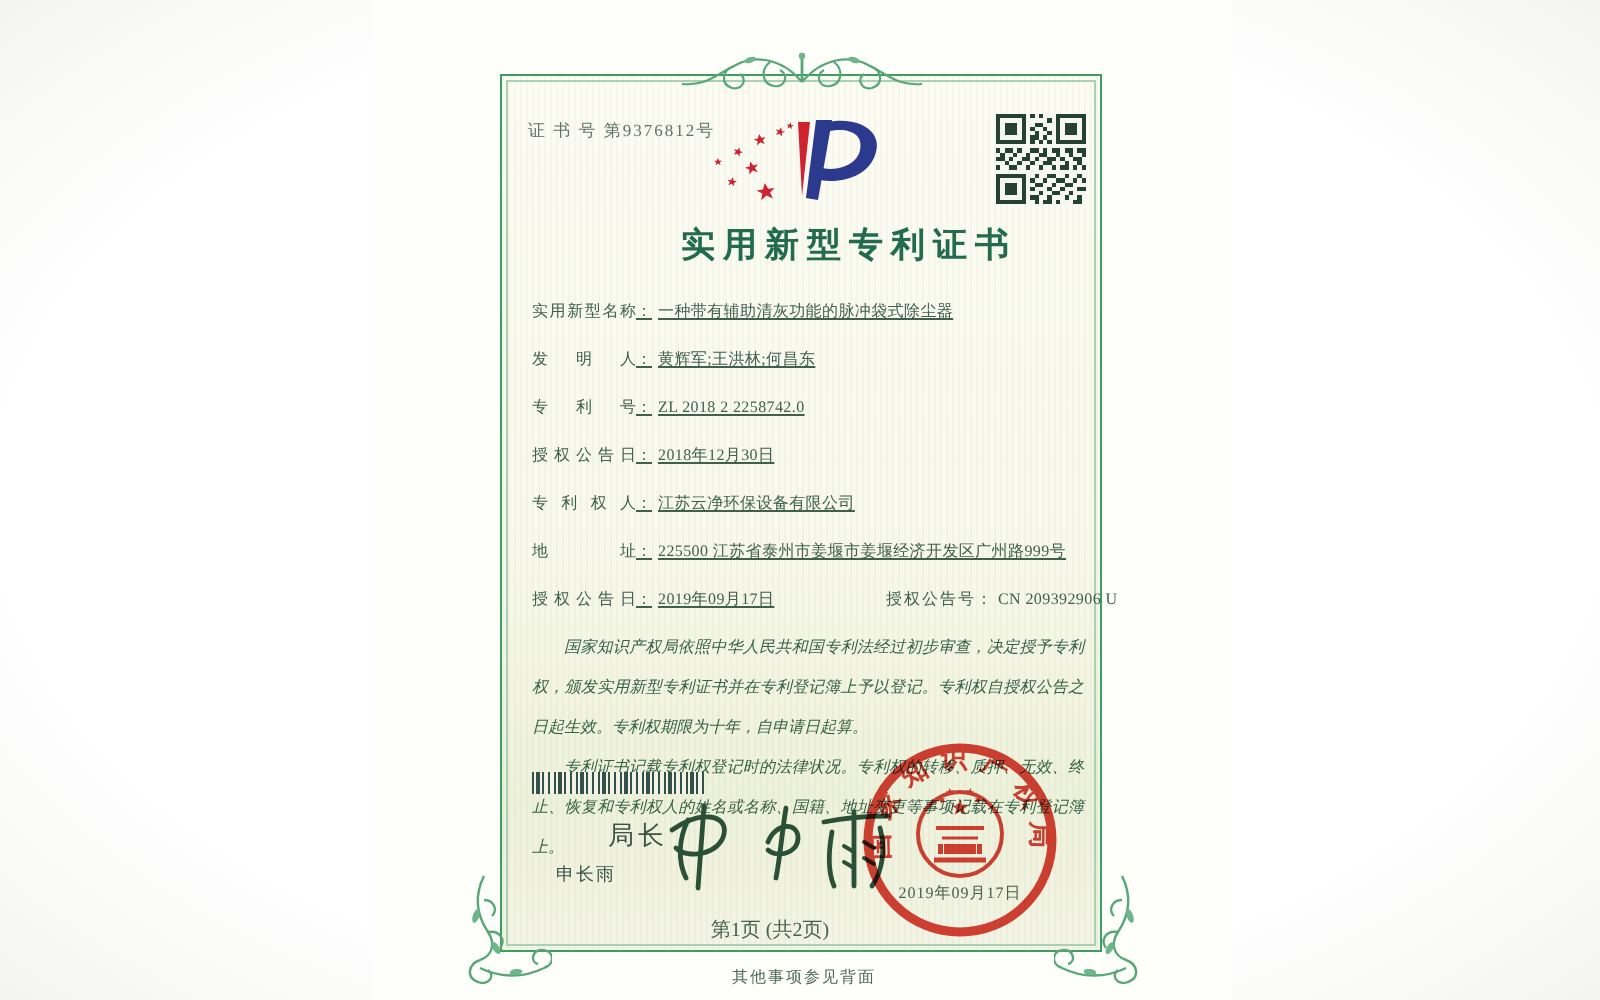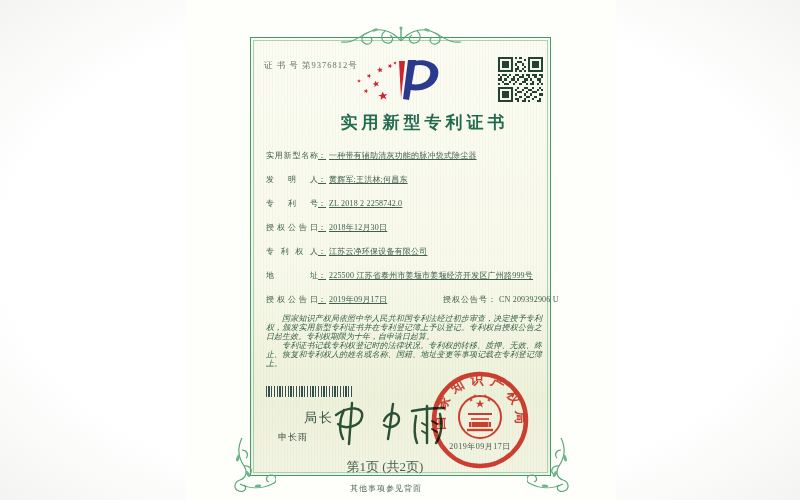--- a/index.html
+++ b/index.html
@@ -32,40 +32,40 @@
     left:250px;top:111px;width:301px;text-align:center;
     font-size:17px;font-weight:bold;color:#226b4f;letter-spacing:4px;white-space:nowrap;margin-left:24px;
   }
   .fields{left:266px;top:150px;width:278px;font-size:8px;color:#40604e;}
   .field-row{position:absolute;left:0;white-space:nowrap;text-decoration:underline;}
   .field-row .lbl{display:inline-block;width:52px;text-align:justify;text-align-last:justify;vertical-align:top;}
   .field-row .val{margin-left:3px;letter-spacing:0.2px;}
   .grant-extra{position:absolute;left:177px;top:0;white-space:nowrap;}
   .grant-extra .lbl2{letter-spacing:1px;}
   .body-text{
-    left:266px;top:314px;width:276px;font-size:8px;line-height:9px;color:#356049;
+    left:266px;top:314px;width:276px;font-size:8px;line-height:20px;color:#356049;
     text-align:justify;font-style:italic;
   }
   .body-text p{margin:0;text-indent:2em;}
   .barcode{
     left:266px;top:386px;width:86px;height:11px;
     background:repeating-linear-gradient(90deg,
       #33504a 0 1px,#f3f4e6 1px 2px,#33504a 2px 4px,#f3f4e6 4px 5px,
       #33504a 5px 6px,#f3f4e6 6px 8px,#33504a 8px 9px,#f3f4e6 9px 11px);
   }
   .director-label{left:266px;top:409px;font-size:13px;color:#3c5347;letter-spacing:2px;margin-left:38px;}
   .director-name{left:278px;top:431px;font-size:9px;color:#3c5347;letter-spacing:1px;}
   .signature{left:326px;top:398px;}
   .seal{left:427px;top:370px;}
   .seal-date{
     left:427px;top:441px;width:106px;text-align:center;
     font-size:8px;color:#4a5c50;letter-spacing:0.5px;z-index:5;
   }
-  .page-note{left:320px;top:458px;width:130px;text-align:center;font-size:13px;color:#46604f;}
-  .back-note{left:326px;top:483px;width:120px;text-align:center;font-size:8px;color:#4f6a5a;letter-spacing:1px;}
+  .page-note{left:320px;top:458px;width:130px;text-align:center;font-size:10px;color:#46604f;}
+  .back-note{left:342px;top:483px;width:120px;text-align:center;font-size:8px;color:#4f6a5a;letter-spacing:1px;}
   .logo{left:352px;top:58px;}
   .qr{left:498px;top:57px;}
   .ornament-top{left:339px;top:25px;}
   .flourish-bl{left:228px;top:436px;}
   .flourish-br{left:527px;top:436px;transform:scaleX(-1);}
   svg{display:block;}
 </style>
 </head>
 <body>
 

